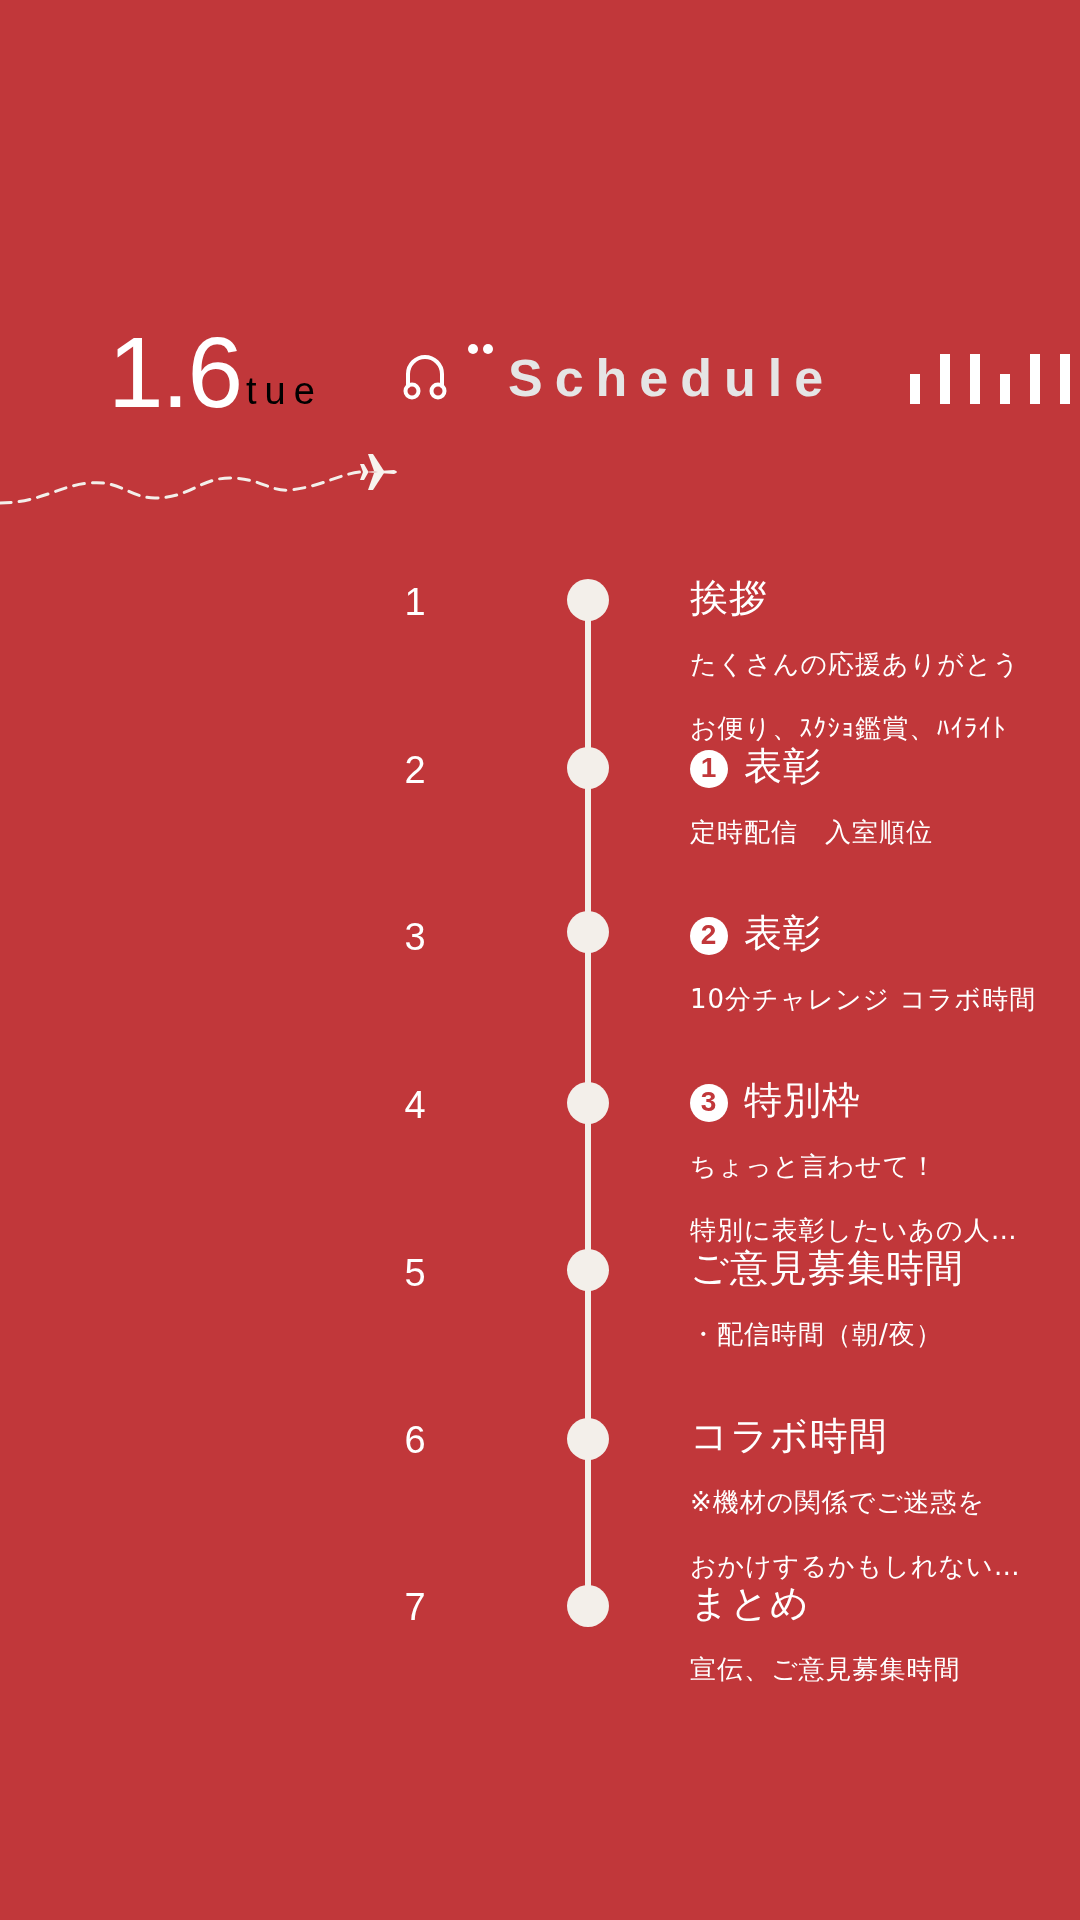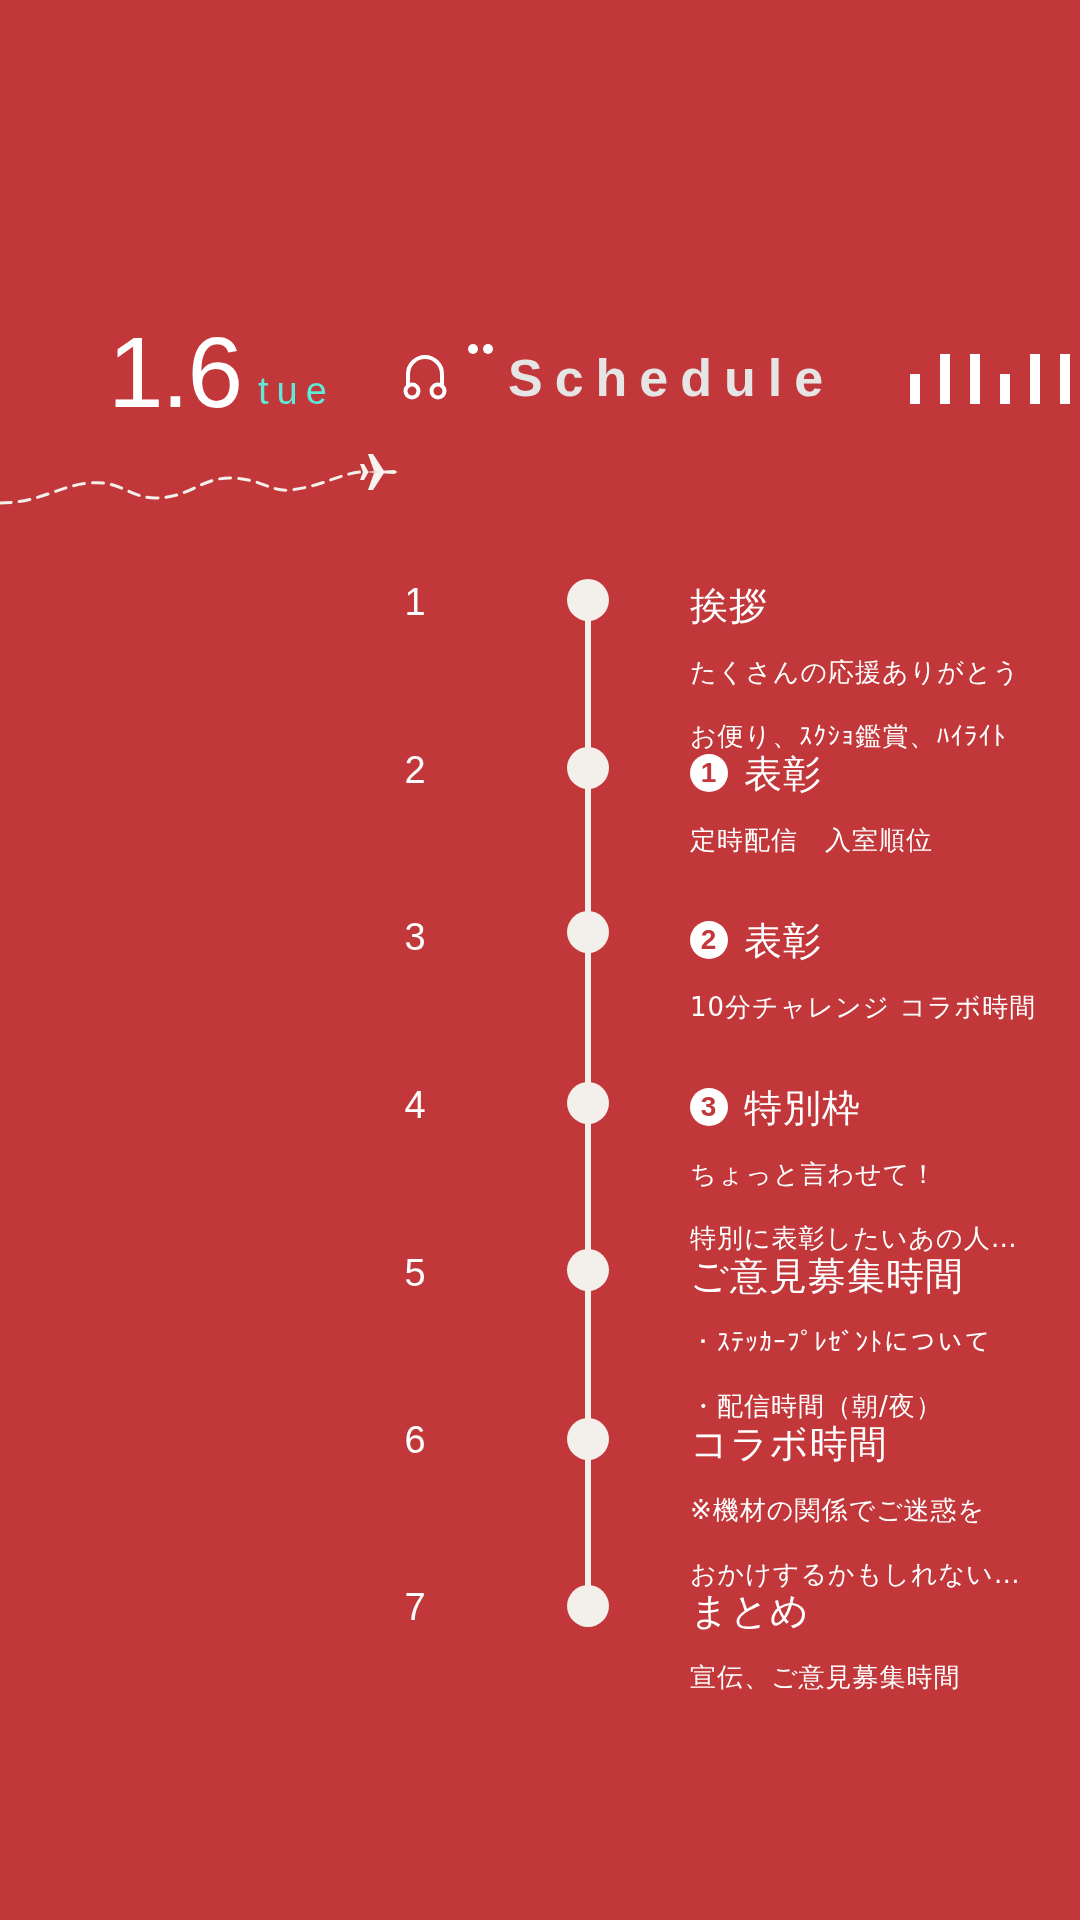--- a/index.html
+++ b/index.html
@@ -23,27 +23,27 @@
       font-family: "Liberation Sans", "DejaVu Sans", sans-serif;
       font-weight: 300;
       font-size: 100px;
       line-height: 1;
       letter-spacing: -2px;
       color: #ffffff;
       text-align: right;
     }
     .date-day {
       position: absolute;
-      left: 258px;
+      left: 246px;
       top: 372px;
       font-family: "Liberation Sans", "DejaVu Sans", sans-serif;
       font-size: 38px;
       letter-spacing: 8px;
       line-height: 1;
-      color: #5eead4;
+      color: #000000;
     }
     .headphone-icon {
       position: absolute;
       left: 400px;
       top: 352px;
       width: 50px;
       height: 50px;
     }
     .dots-icon {
       position: absolute;
@@ -106,27 +106,26 @@
       border-radius: 50%;
       background: #f3efea;
     }
     .step-content {
       position: absolute;
       left: 690px;
       width: 390px;
     }
     .step-title {
       display: flex;
-      align-items: flex-start;
+      align-items: flex-end;
       font-size: 38px;
       line-height: 1.1;
       color: #ffffff;
       white-space: nowrap;
       letter-spacing: 1px;
-      margin-top: 8px;
     }
     .num-badge {
       display: inline-flex;
       align-items: center;
       justify-content: center;
       width: 38px;
       height: 38px;
       border-radius: 50%;
       background: #ffffff;
       color: #c1373a;
@@ -234,21 +233,20 @@
   </div>
 </div>
 
 <div class="step-num" style="top:1254px">5</div>
 <div class="step-dot" style="top:1249px"></div>
 <div class="step-content" style="top:1248px">
   <div class="step-title">
     <span>ご意見募集時間</span>
   </div>
   <div class="step-desc">
-    <div>・ｽﾃｯｶｰﾌﾟﾚｾﾞﾝﾄについて</div>
     <div>・配信時間（朝/夜）</div>
   </div>
 </div>
 
 <div class="step-num" style="top:1421px">6</div>
 <div class="step-dot" style="top:1418px"></div>
 <div class="step-content" style="top:1416px">
   <div class="step-title">
     <span>コラボ時間</span>
   </div>

